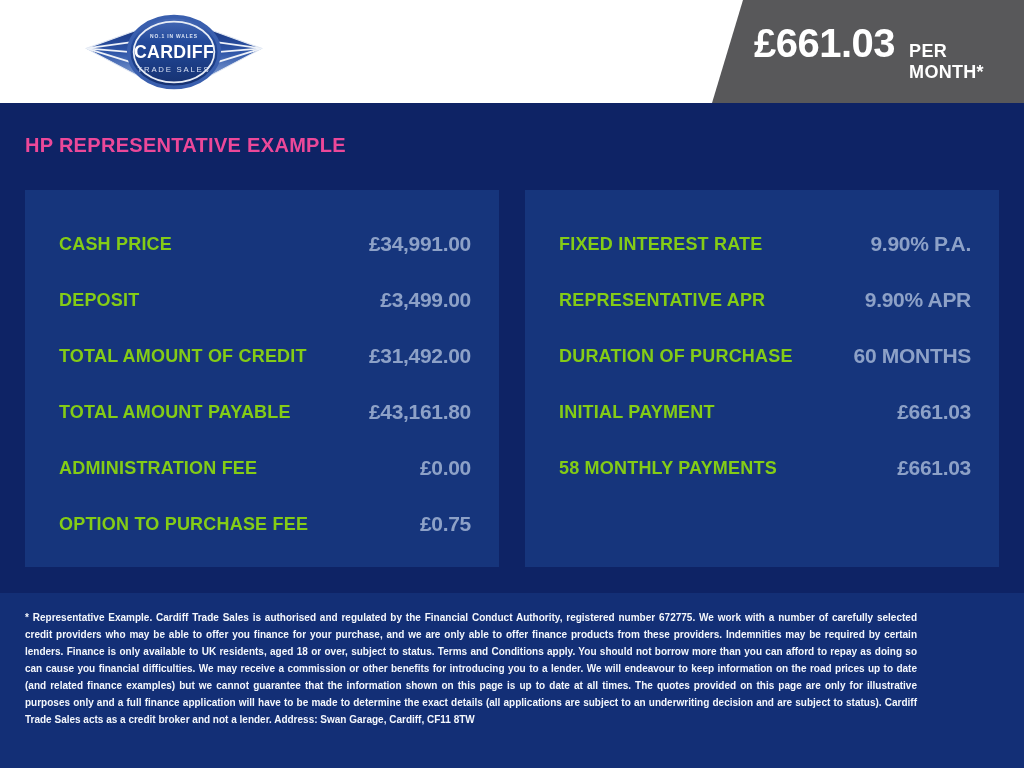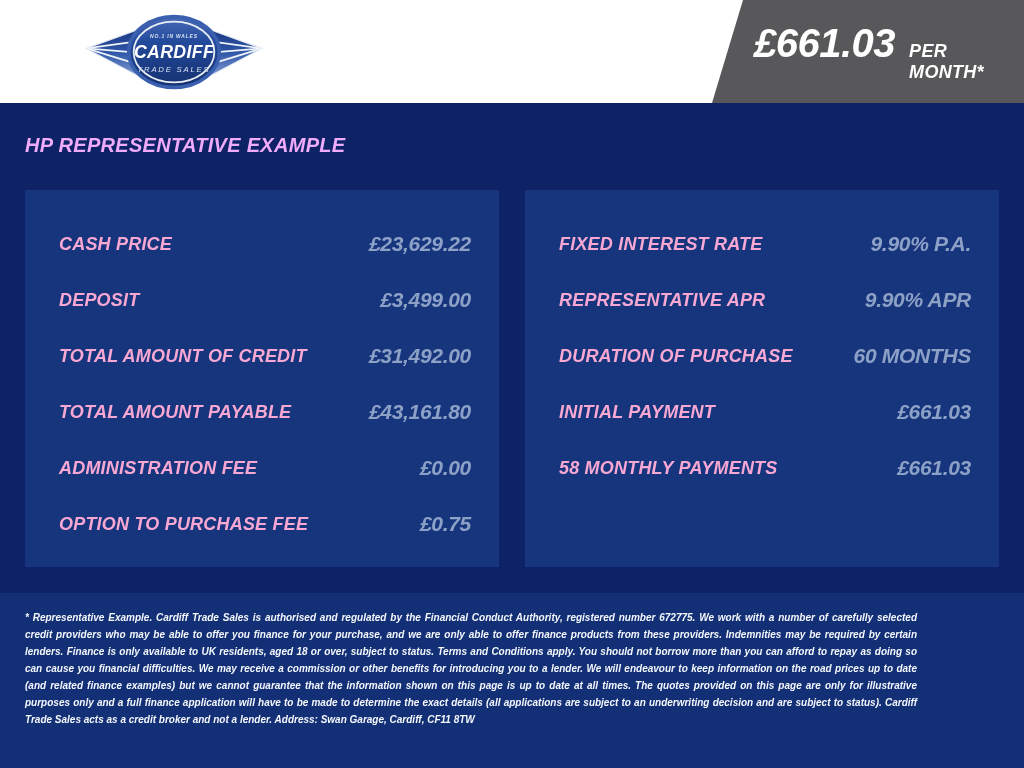--- a/index.html
+++ b/index.html
@@ -1,48 +1,48 @@
 <!DOCTYPE html>
 <html><head>
 <meta charset="utf-8">
 <style>
   * { margin:0; padding:0; box-sizing:border-box; }
   html,body { width:1024px; height:768px; }
   body { font-family:"Liberation Sans", sans-serif; }
 
-  .page { position:relative; width:1024px; height:768px; background:#0e2365; overflow:hidden;font-style:italic; }
+  .page { position:relative; width:1024px; height:768px; background:#0e2365; overflow:hidden; }
 
   
   .header { position:absolute; top:0; left:0; width:1024px; height:103px; background:#ffffff; }
   .logo { position:absolute; left:82px; top:10px; width:184px; height:84px; cursor:pointer; }
 
   .price-box {
     position:absolute; right:0; top:0; width:312px; height:103px;
     background:#58585a;
     clip-path:polygon(31px 0, 100% 0, 100% 100%, 0 100%);
     display:flex; align-items:center;
   }
   .price-inner { display:flex; align-items:baseline; padding-left:42px; }
   .price-main { color:#ffffff; font-size:40px; font-weight:bold; letter-spacing:-0.5px; }
   .price-suffix { color:#ffffff; font-size:18px; font-weight:bold; margin-left:14px; letter-spacing:0.3px; }
 
   
   .page-title {
     position:absolute; left:25px; top:134px;
-    color:#f0abfc; font-size:20px; font-weight:bold; letter-spacing:0.3px;
+    color:#ec4899; font-size:20px; font-weight:bold; letter-spacing:0.3px;
   }
 
   
   .panels { position:absolute; left:25px; top:190px; width:974px; display:flex; gap:26px; }
   .panel {
     width:474px; height:377px; background:#16357c;
     padding:26px 28px 0 34px;
   }
   .frow { height:56px; display:flex; align-items:center; justify-content:space-between; }
-  .flabel { color:#f9a8d4; font-size:18px; font-weight:bold; letter-spacing:0.2px; white-space:nowrap; }
+  .flabel { color:#84cc16; font-size:18px; font-weight:bold; letter-spacing:0.2px; white-space:nowrap; }
   .fvalue { color:#8da1c7; font-size:21px; font-weight:bold; letter-spacing:-0.3px; white-space:nowrap; }
 
   
   .footer { position:absolute; left:0; top:593px; width:1024px; height:175px; background:#132f76; }
   .disclaimer {
     margin:16px 0 0 25px; width:892px;
     color:#f4f7fc; font-size:10px; font-weight:bold; line-height:17px;
     text-align:justify;
   }
 </style>
@@ -106,21 +106,21 @@
     </div>
   </div>
 
   <div class="page-title">HP REPRESENTATIVE EXAMPLE</div>
 
   <div class="panels">
 
     <div class="panel">
       <div class="frow">
         <span class="flabel">CASH PRICE</span>
-        <span class="fvalue">£23,629.22</span>
+        <span class="fvalue">£34,991.00</span>
       </div>
       <div class="frow">
         <span class="flabel">DEPOSIT</span>
         <span class="fvalue">£3,499.00</span>
       </div>
       <div class="frow">
         <span class="flabel">TOTAL AMOUNT OF CREDIT</span>
         <span class="fvalue">£31,492.00</span>
       </div>
       <div class="frow">

